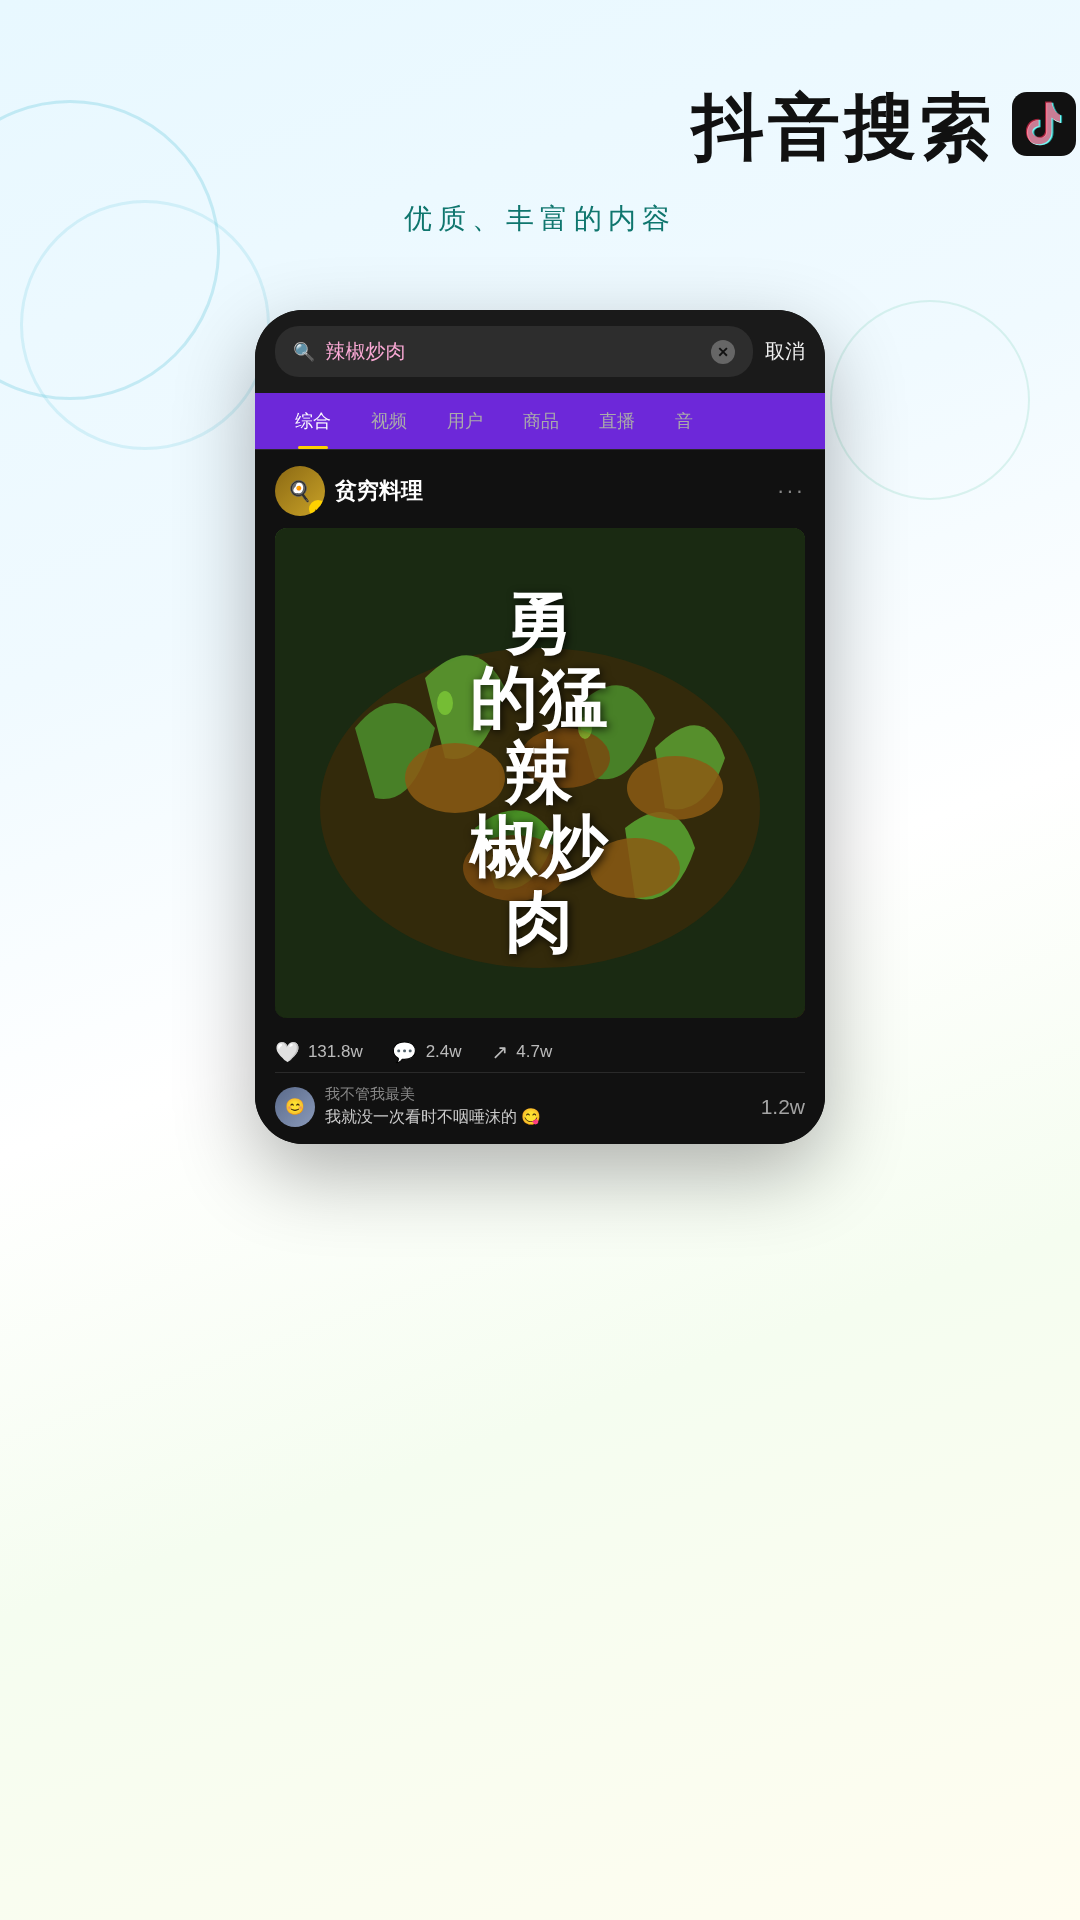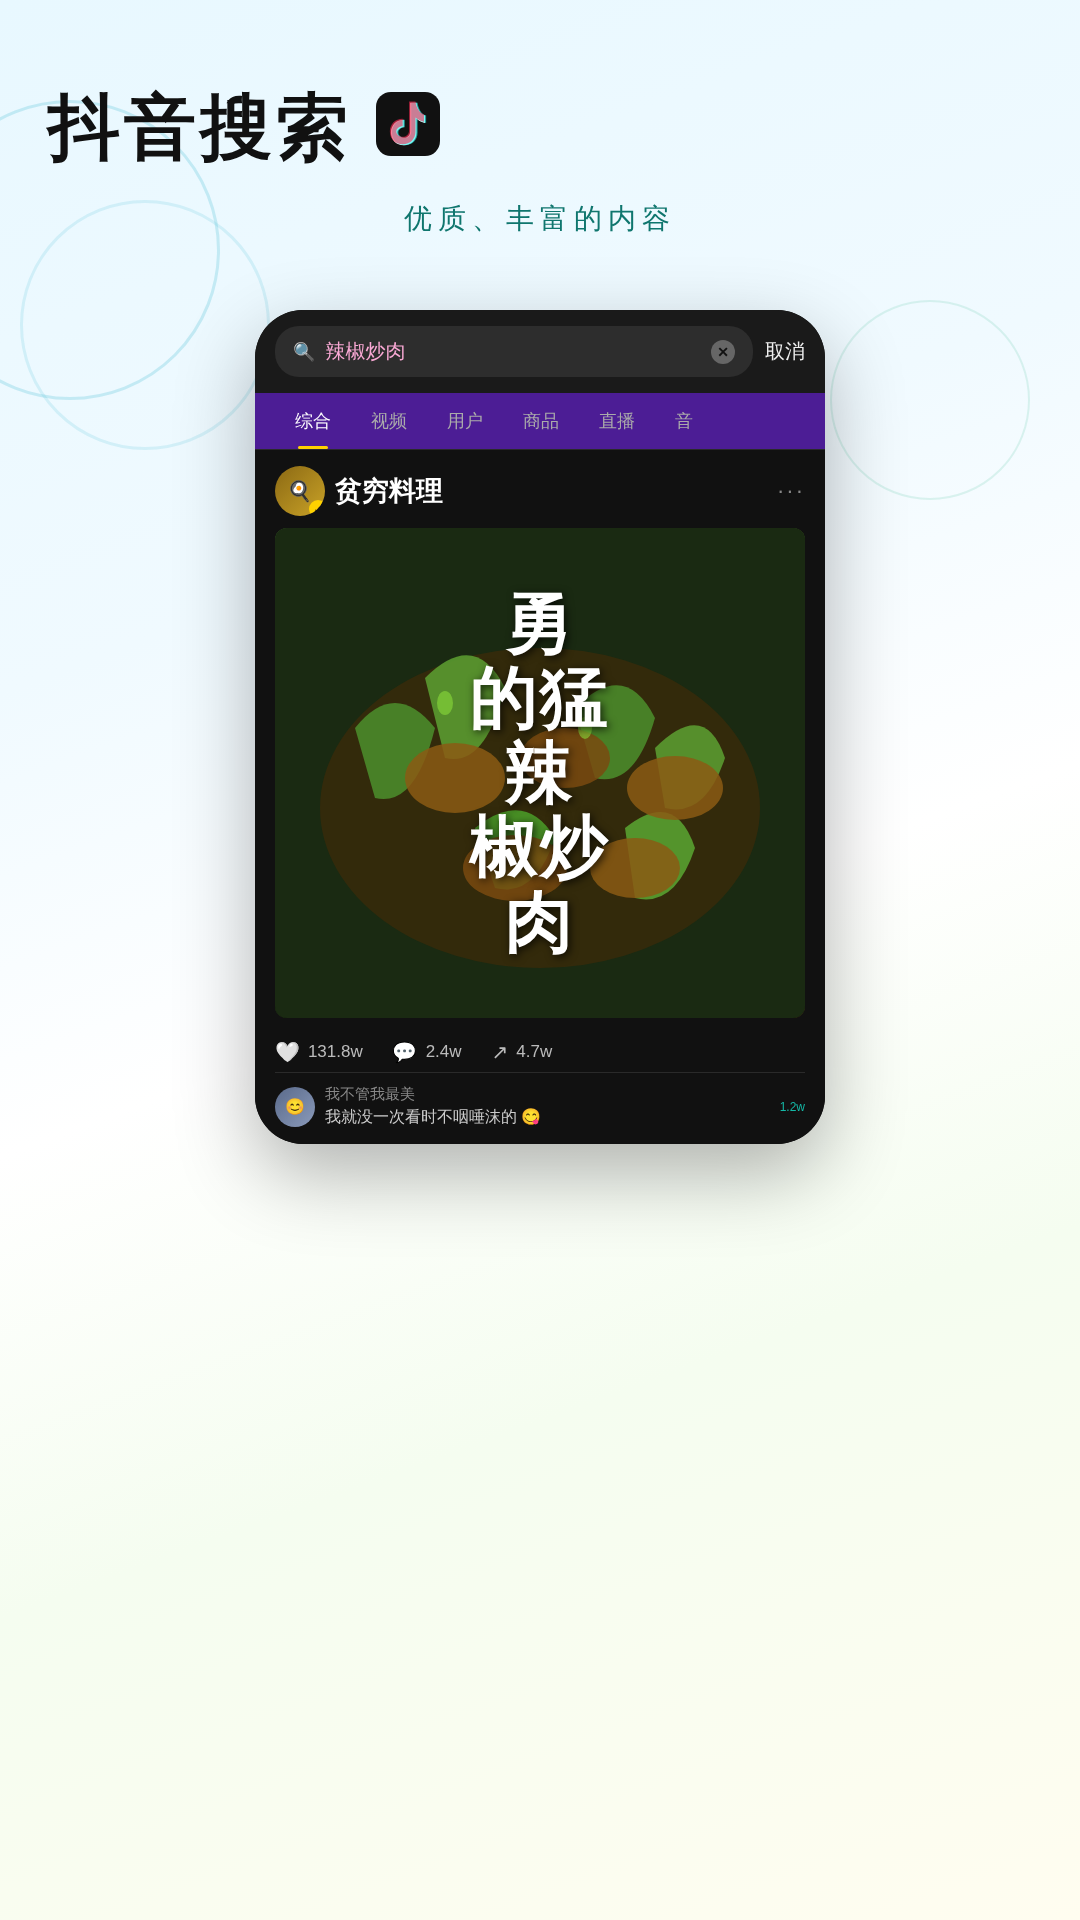--- a/index.html
+++ b/index.html
@@ -39,22 +39,22 @@
     .header-area {
       text-align: center;
       padding-top: 80px;
       position: relative;
       z-index: 2;
     }
 
     .app-title-row {
       display: flex;
       align-items: center;
-      justify-content: flex-start;
-      gap: 20px;
+      justify-content: flex-end;
+      gap: 12px;
       margin-bottom: 24px;
       padding-left: 48px;
     }
 
     .app-title {
       font-size: 72px;
       font-weight: 900;
       color: #111;
       letter-spacing: 4px;
     }
@@ -127,21 +127,21 @@
 
     .search-cancel {
       color: #eee;
       font-size: 20px;
       white-space: nowrap;
     }
 
     
     .tabs-row {
       display: flex;
-      background: #4c1d95;
+      background: #6d28d9;
       padding: 0 20px;
       border-bottom: 1px solid #2a2a2a;
     }
 
     .tab-item {
       padding: 16px 20px;
       color: #aaa;
       font-size: 18px;
       position: relative;
       white-space: nowrap;
@@ -204,21 +204,21 @@
       background: #ffd200;
       border-radius: 50%;
       display: flex; align-items: center; justify-content: center;
       font-size: 10px;
       color: #000;
       font-weight: bold;
     }
 
     .username {
       color: #fff;
-      font-size: 27px;
+      font-size: 22px;
       font-weight: 600;
     }
 
     .more-dots {
       color: #888;
       font-size: 22px;
       letter-spacing: 2px;
     }
 
     
@@ -368,22 +368,22 @@
       font-size: 15px;
       margin-bottom: 3px;
     }
 
     .comment-body {
       color: #ccc;
       font-size: 16px;
     }
 
     .comment-count {
-      color: #14b8a6;
-      font-size: 12px;
+      color: #a3a3a3;
+      font-size: 21px;
       white-space: nowrap;
     }
   </style>
 </head>
 <body>
 
 <div class="bg-circle-1"></div>
 <div class="bg-circle-2"></div>
 <div class="bg-circle-3"></div>
 

